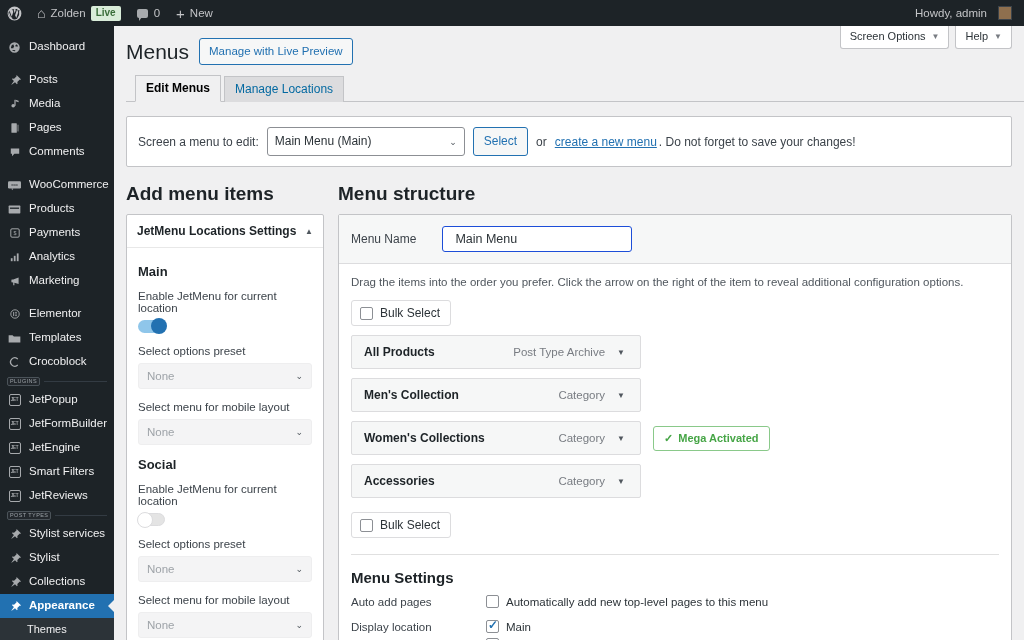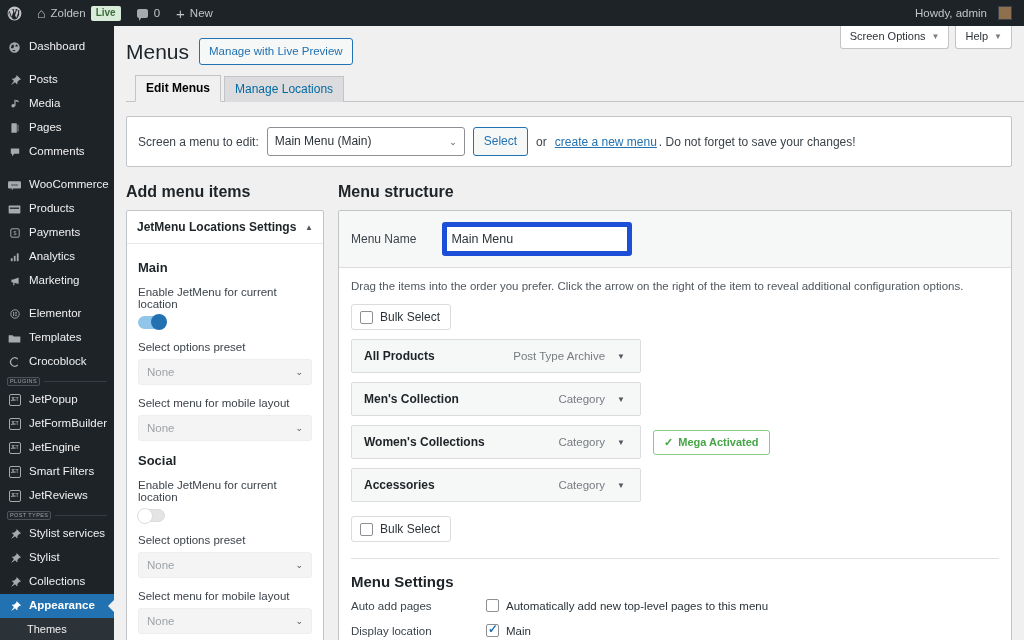--- a/index.html
+++ b/index.html
@@ -146,21 +146,21 @@
     background: #f6f7f7; border: 1px solid #2271b1; color: #2271b1;
     font-size: 12px; border-radius: 3px; padding: 4px 10px; line-height: 1.6;
   }
   a.lnk { color: #2271b1; text-decoration: underline; }
 
   
   .cols { display: flex; margin: 16px 12px 0 12px; gap: 14px; }
   .col-left { width: 198px; flex: 0 0 198px; }
   .col-right { flex: 1; }
   h2.col-title {
-    font-size: 16px; color: #1d2327; font-weight: 700; margin-bottom: 9px;
+    font-size: 19px; color: #1d2327; font-weight: 700; margin-bottom: 9px;
   }
   .accordion {
     background: #fff; border: 1px solid #c3c4c7; border-radius: 2px;
   }
   .acc-head {
     display: flex; align-items: center; justify-content: space-between;
     padding: 9px 10px; font-size: 12px; font-weight: 700; color: #1d2327;
     border-bottom: 1px solid #e8e8e8;
   }
   .acc-body { padding: 10px 11px 12px; position: relative; }
@@ -195,22 +195,22 @@
   
   .panel {
     background: #fff; border: 1px solid #c3c4c7; border-radius: 2px;
   }
   .mn-name-row {
     display: flex; align-items: center; gap: 26px;
     padding: 11px 12px; background: #f6f7f7; border-bottom: 1px solid #dcdcde;
     font-size: 12px;
   }
   .txt-input {
-    background: #fff; border: 5px solid #1d4ed8; border-radius: 3px;
-    font-size: 12.5px; color: #2c3338; padding: 5px 4px; width: 190px;
+    background: #fff; border: 1px solid #1d4ed8; border-radius: 3px;
+    font-size: 12.5px; color: #2c3338; padding: 5px 12px; width: 190px;
   }
   .panel-body { padding: 12px 12px 14px; }
   .hint { font-size: 11.5px; color: #50575e; margin-bottom: 12px; }
   .bulk {
     display: inline-flex; align-items: center; gap: 7px;
     border: 1px solid #dcdcde; background: #fff; border-radius: 3px;
     padding: 5px 10px 5px 8px; font-size: 12px; color: #2c3338;
   }
   .cb {
     width: 13px; height: 13px; border: 1px solid #8c8f94; border-radius: 2px;

